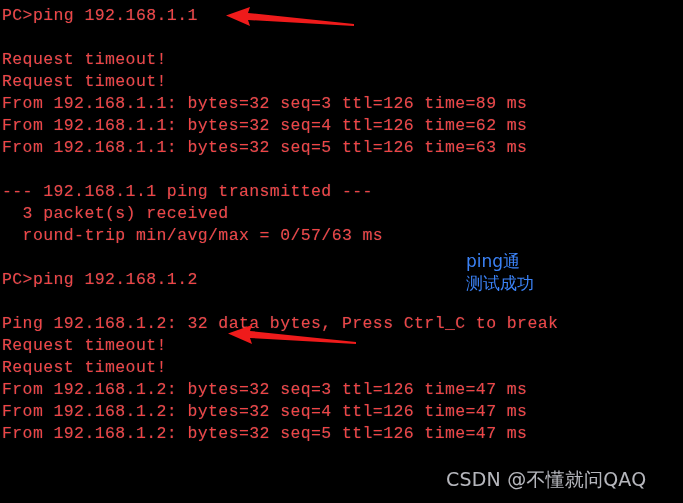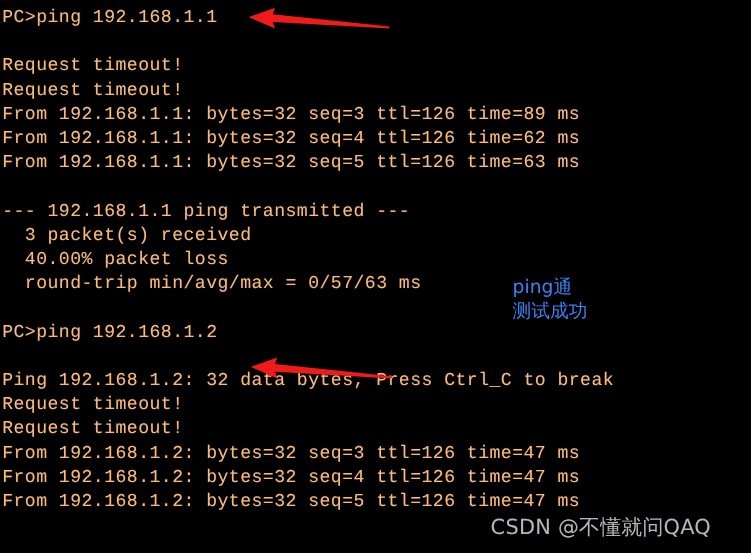--- a/index.html
+++ b/index.html
@@ -21,21 +21,21 @@
     top: 0;
     width: 683px;
     padding: 5px 0 0 2px;
     box-sizing: border-box;
   }
   .line {
     height: 22px;
     line-height: 22px;
     font-size: 16.5px;
     letter-spacing: 0.4px;
-    color: #fdba74;
+    color: #ef4444;
     white-space: pre;
     text-shadow: 0 0 1px rgba(160,170,200,0.35);
   }
   .line.blank {
     color: transparent;
   }
   
   .annotation {
     position: absolute;
     color: #3b82f6;
@@ -78,21 +78,20 @@
     <div class="line">PC&gt;ping 192.168.1.1</div>
     <div class="line blank"></div>
     <div class="line">Request timeout!</div>
     <div class="line">Request timeout!</div>
     <div class="line">From 192.168.1.1: bytes=32 seq=3 ttl=126 time=89 ms</div>
     <div class="line">From 192.168.1.1: bytes=32 seq=4 ttl=126 time=62 ms</div>
     <div class="line">From 192.168.1.1: bytes=32 seq=5 ttl=126 time=63 ms</div>
     <div class="line blank"></div>
     <div class="line">--- 192.168.1.1 ping transmitted ---</div>
     <div class="line">  3 packet(s) received</div>
-    <div class="line">  40.00% packet loss</div>
     <div class="line">  round-trip min/avg/max = 0/57/63 ms</div>
     <div class="line blank"></div>
     <div class="line">PC&gt;ping 192.168.1.2</div>
     <div class="line blank"></div>
     <div class="line">Ping 192.168.1.2: 32 data bytes, Press Ctrl_C to break</div>
     <div class="line">Request timeout!</div>
     <div class="line">Request timeout!</div>
     <div class="line">From 192.168.1.2: bytes=32 seq=3 ttl=126 time=47 ms</div>
     <div class="line">From 192.168.1.2: bytes=32 seq=4 ttl=126 time=47 ms</div>
     <div class="line">From 192.168.1.2: bytes=32 seq=5 ttl=126 time=47 ms</div>

